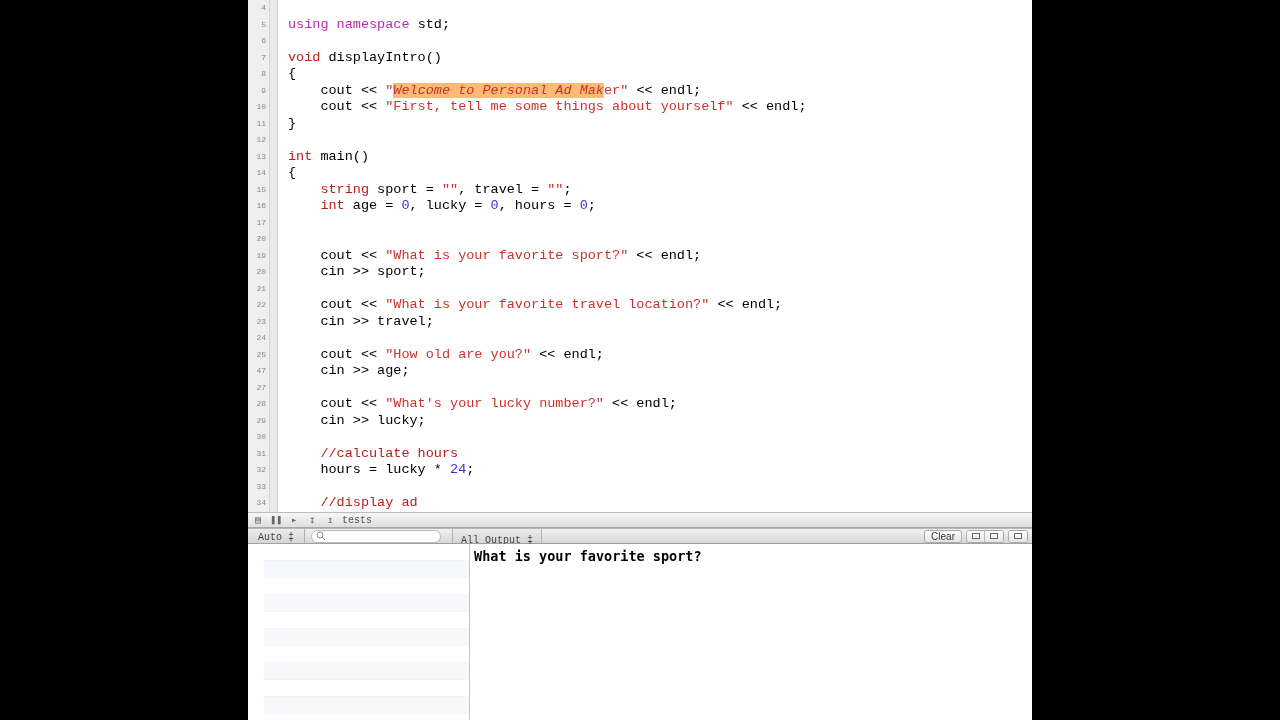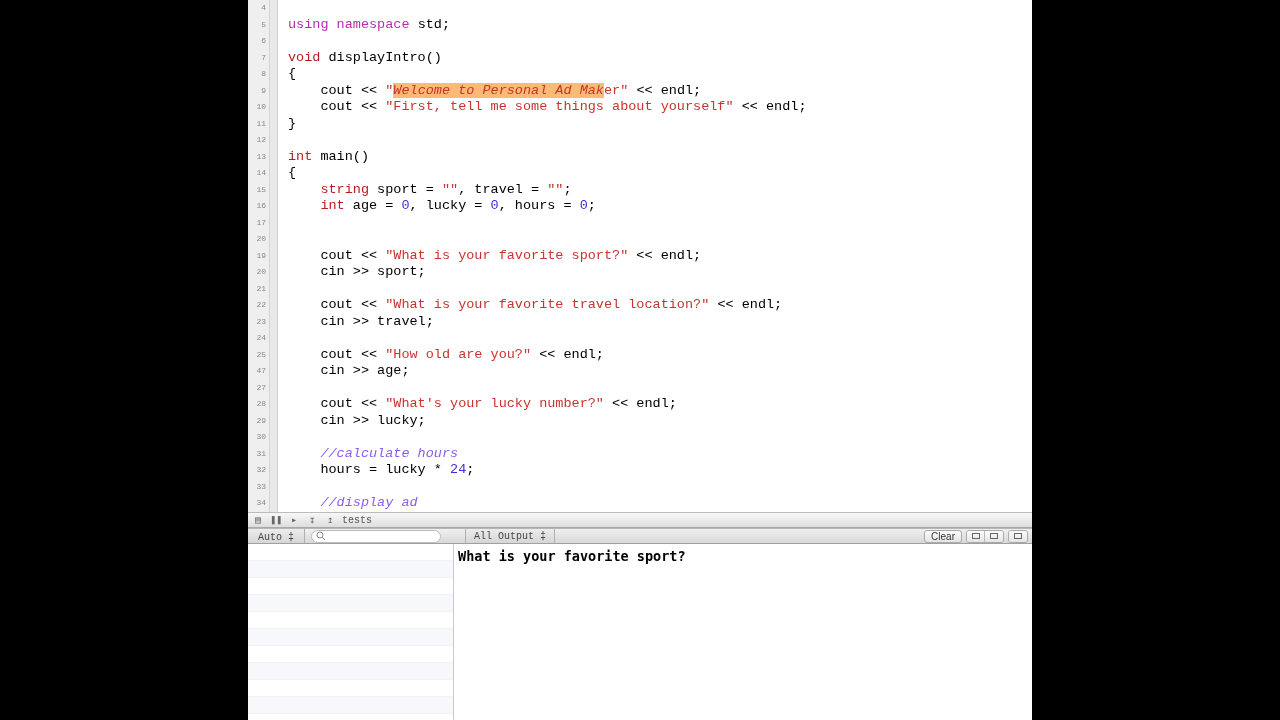--- a/index.html
+++ b/index.html
@@ -53,21 +53,21 @@
     line-height: 16.5px;
     white-space: pre;
     padding-left: 10px;
     color: #000;
     overflow: hidden;
   }
   .code-line { height: 16.5px; }
   .kw { color: #b82cae; }
   .str { color: #c9332d; }
   .num { color: #3b2fd6; }
-  .com { color: #8b5cf6; font-style: italic; }
+  .com { color: #b91c1c; }
   .typ { color: #b91c1c; }
   .sel {
     background: #fdba74;
     font-style: italic;
   }
   .divider-bar {
     height: 16px;
     background: linear-gradient(#f7f7f7,#dedede);
     border-top: 1px solid #bcbcbc;
     border-bottom: 1px solid #a8a8a8;
@@ -109,27 +109,26 @@
     align-items: center;
     background: #fff;
     border: 1px solid #bbb;
     border-radius: 9px;
     height: 13px;
     width: 130px;
     padding: 0 4px;
   }
   .debug-row .search-wrap svg { flex-shrink: 0; }
   .debug-row .mid-chip {
-    margin-left: 24px;
+    margin-left: 11px;
     padding: 6px 8px;
     border-left: 1px solid #b0b0b0;
     border-right: 1px solid #b0b0b0;
     height: 100%;
     display: flex;
-    align-items: center;
     background: linear-gradient(#ececec,#d6d6d6);
   }
   .debug-row .spacer { flex: 1; }
   .debug-row .clear-btn {
     font-size: 10px;
     border: 1px solid #aaa;
     border-radius: 3px;
     background: linear-gradient(#fdfdfd,#e4e4e4);
     padding: 0 6px;
     height: 13px;
@@ -153,20 +152,21 @@
     display:flex;align-items:center;justify-content:center;
   }
   .debug-row .seg div:last-child { border-right: none; }
   .debug-row .seg .rect {
     width: 8px; height: 6px; border: 1px solid #666;
   }
   .console-area {
     flex: 0 0 176px;
     display: flex;
     background: #fff;
+    padding-left: 16px;
   }
   .console-left {
     width: 206px;
     border-right: 1px solid #c8c8c8;
     background: #fff;
   }
   .console-left .row {
     height: 17px;
     border-bottom: 1px solid #f3f3f3;
   }

